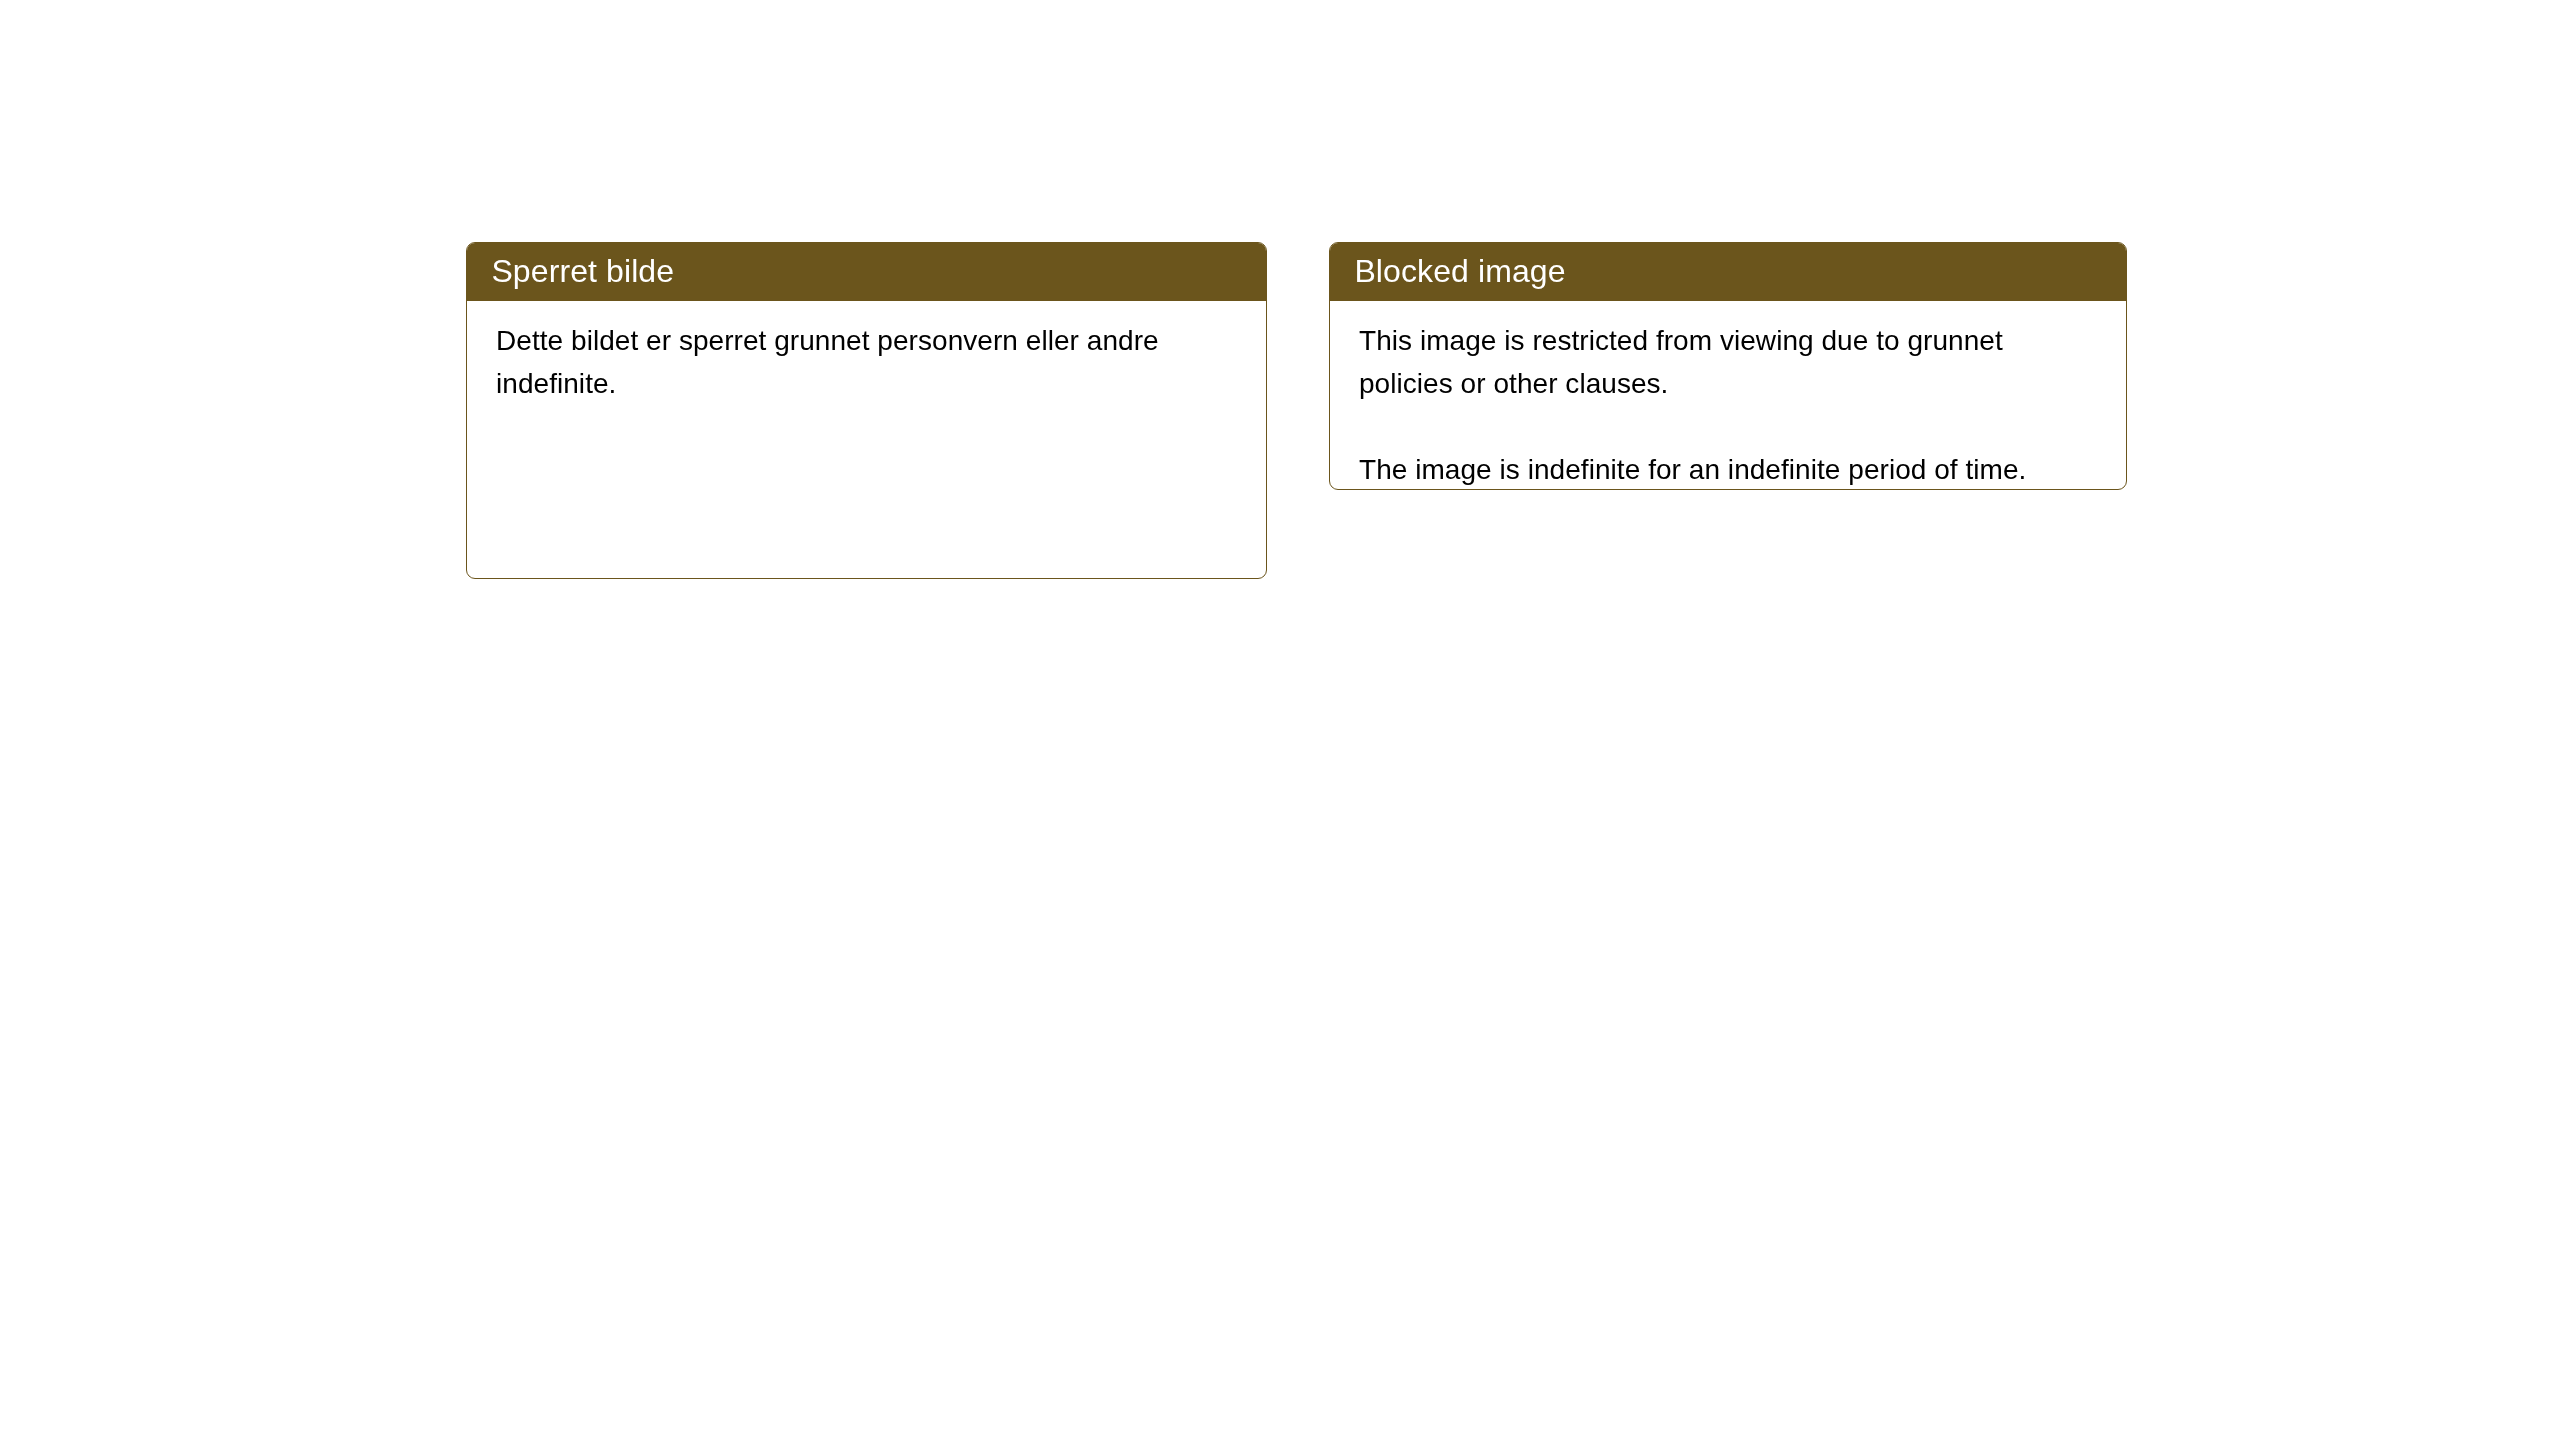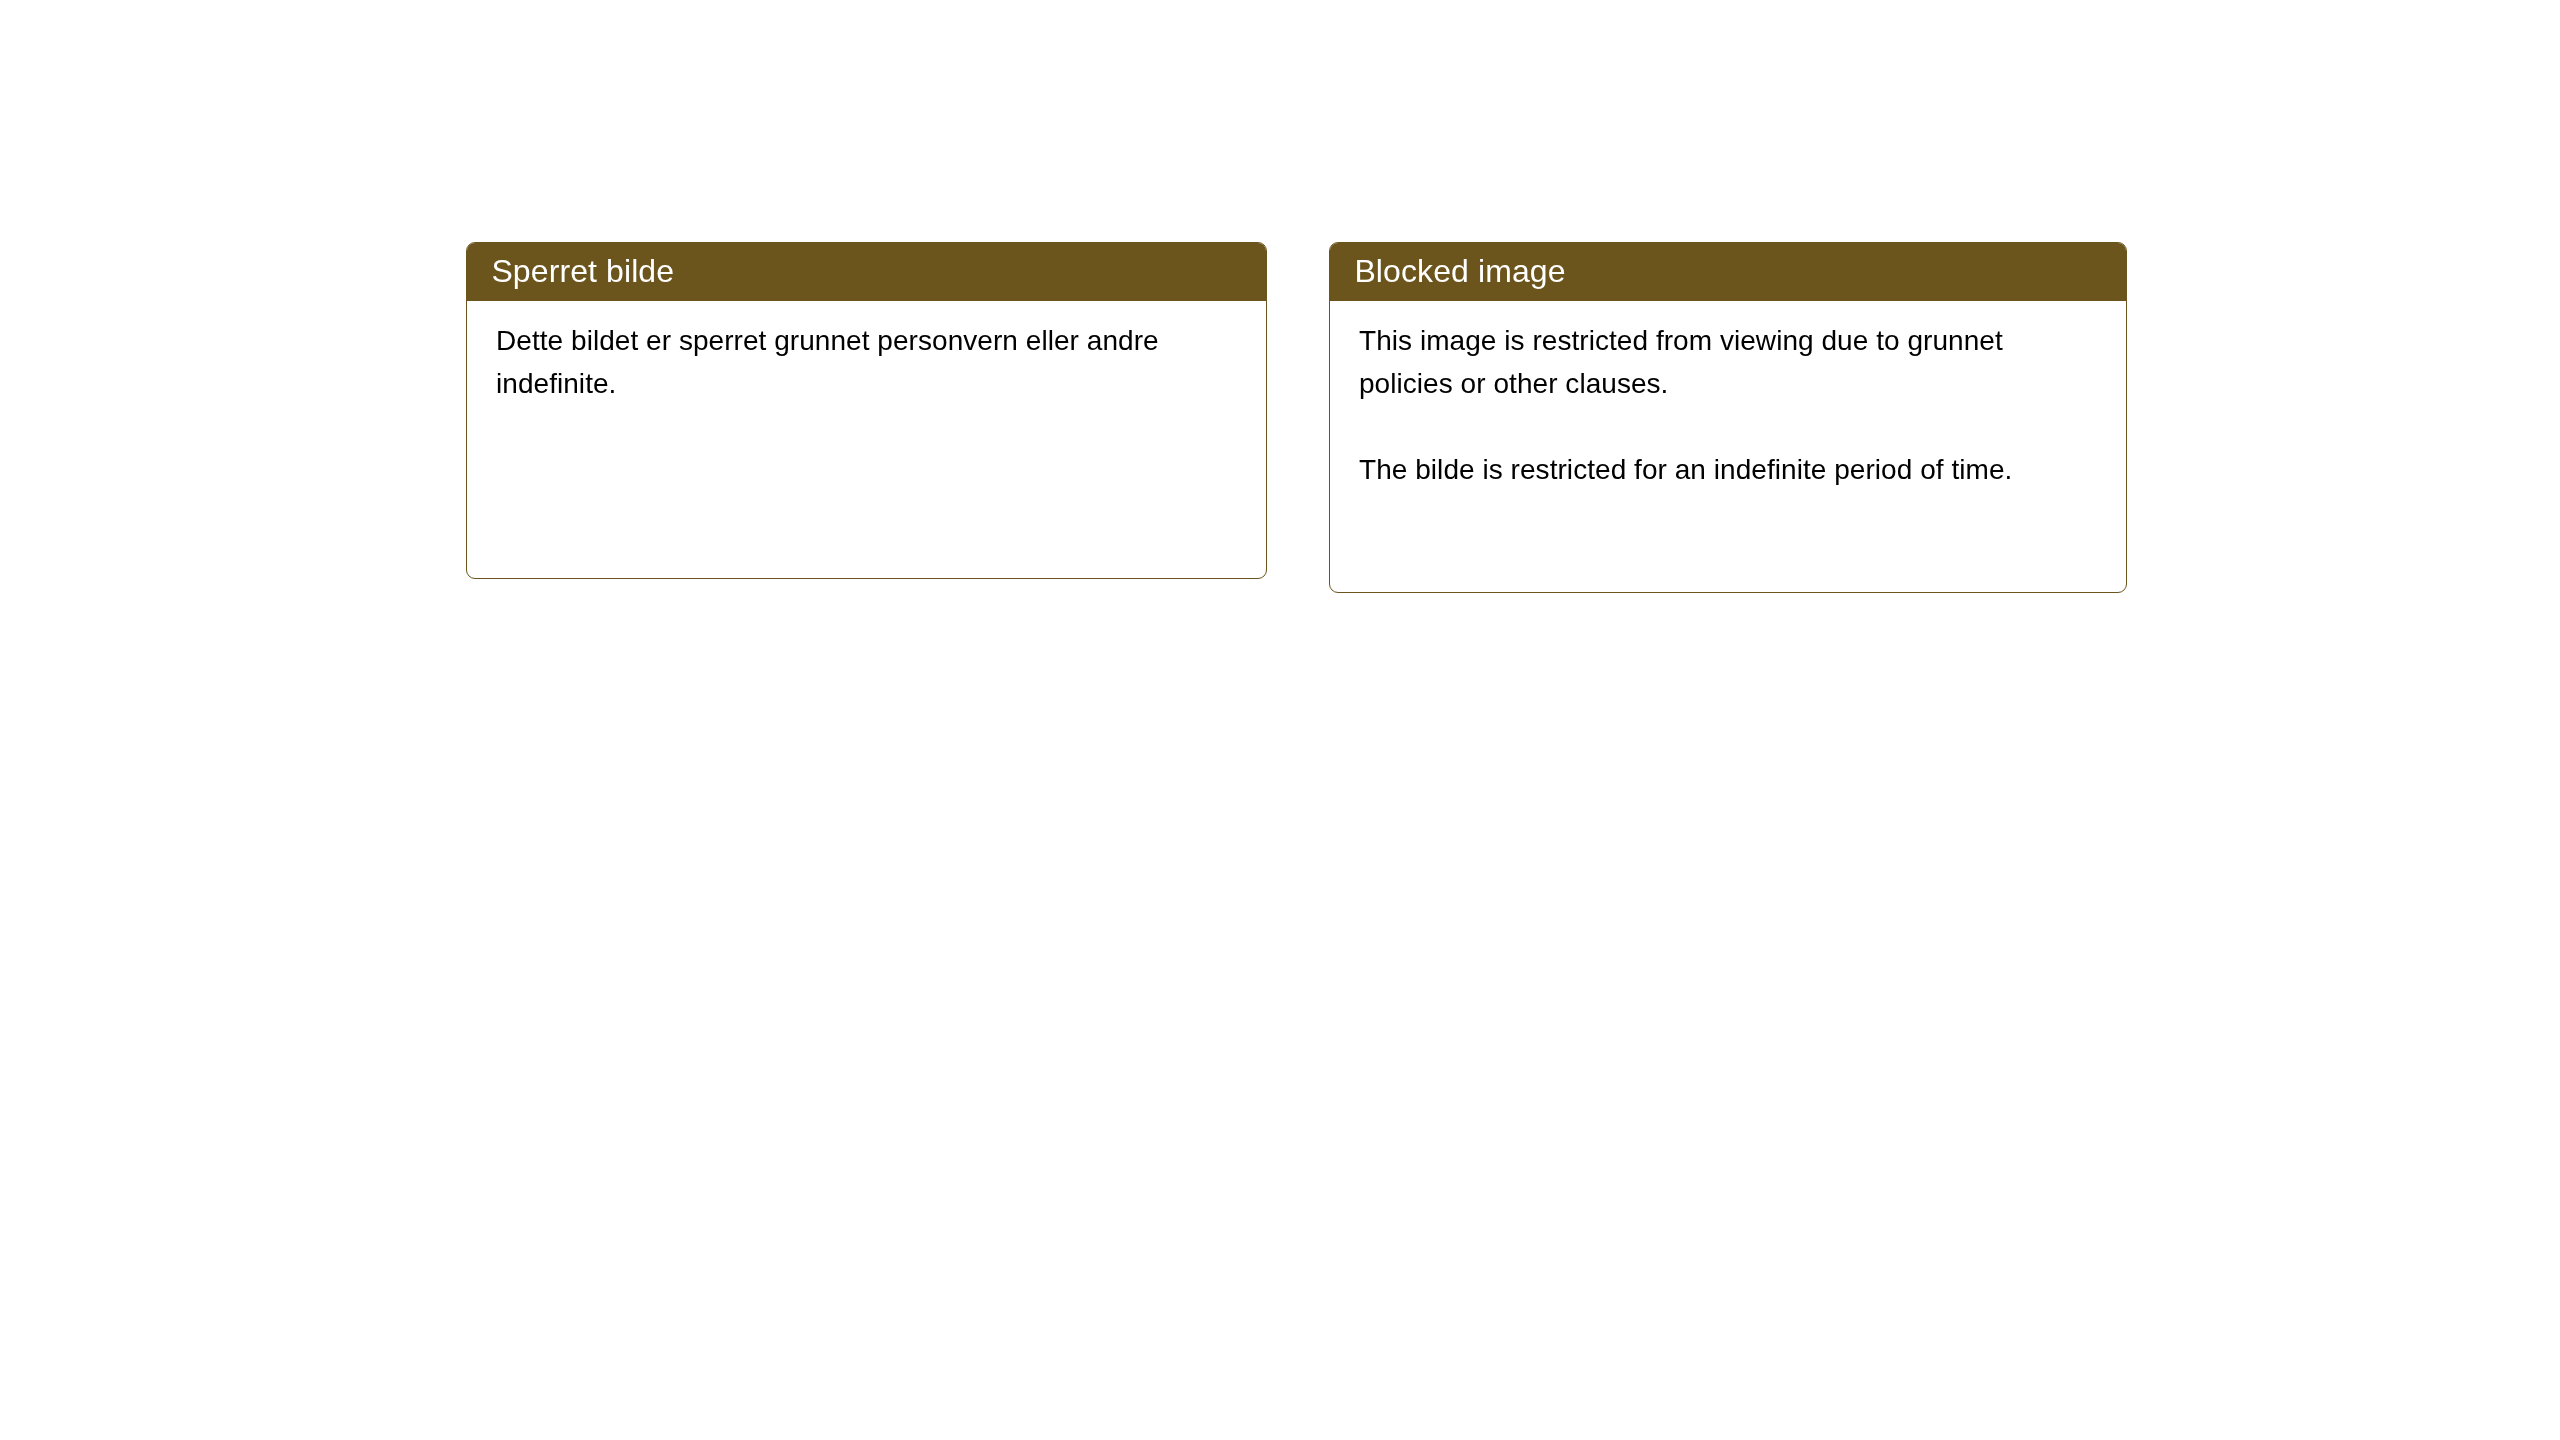--- a/index.html
+++ b/index.html
@@ -38,21 +38,21 @@
     left: 450px;
     top: 242px;
     width: 801px;
     height: 337px;
   }
 
   .notice-panel.panel-en {
     left: 1313px;
     top: 242px;
     width: 798px;
-    height: 351px;
+    height: 248px;
   }
 
   .panel-header {
     box-sizing: border-box;
     height: 60px;
     background: #6b551c;
     margin: -1.6px -1.6px 0 -1.6px;
     border-top-left-radius: 9px;
     border-top-right-radius: 9px;
     display: flex;
@@ -102,17 +102,17 @@
     </div>
   </section>
 
   <section class="notice-panel panel-en">
     <div class="panel-header">
       <h2 class="panel-title">Blocked image</h2>
     </div>
     <div class="panel-body">
       <p class="panel-paragraph">This image is restricted from viewing due to grunnet policies or other clauses.</p>
       <div class="paragraph-gap"></div>
-      <p class="panel-paragraph">The bilde is restricted for an indefinite period of time.</p>
+      <p class="panel-paragraph">The image is indefinite for an indefinite period of time.</p>
     </div>
   </section>
 
 </div>
 
 </body></html>

